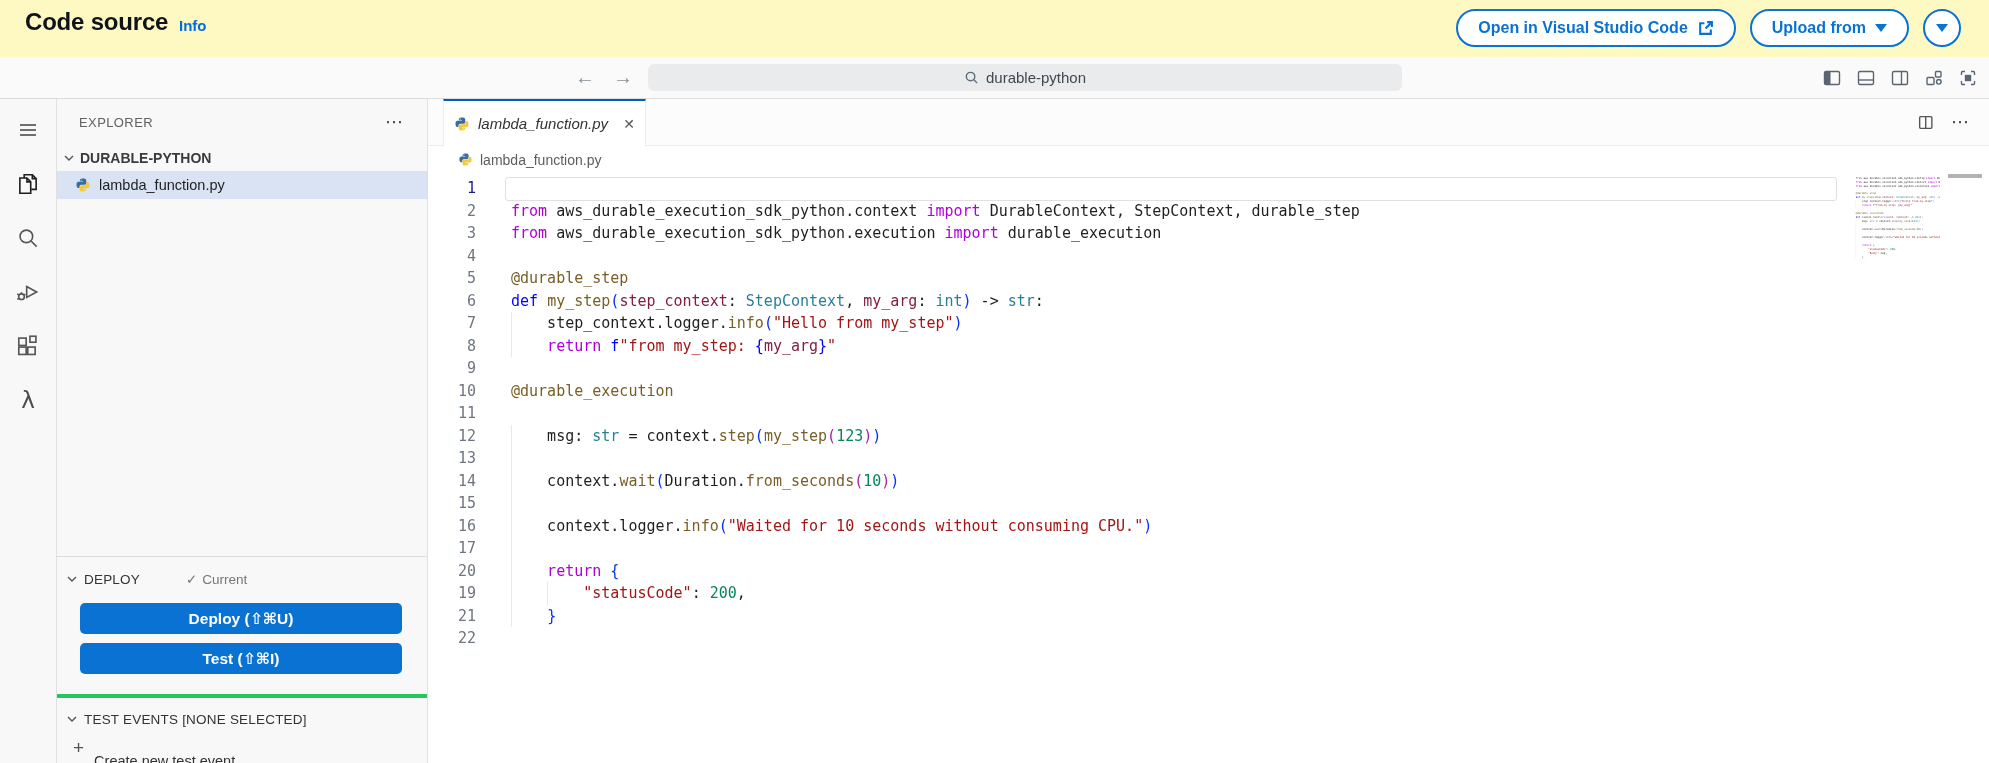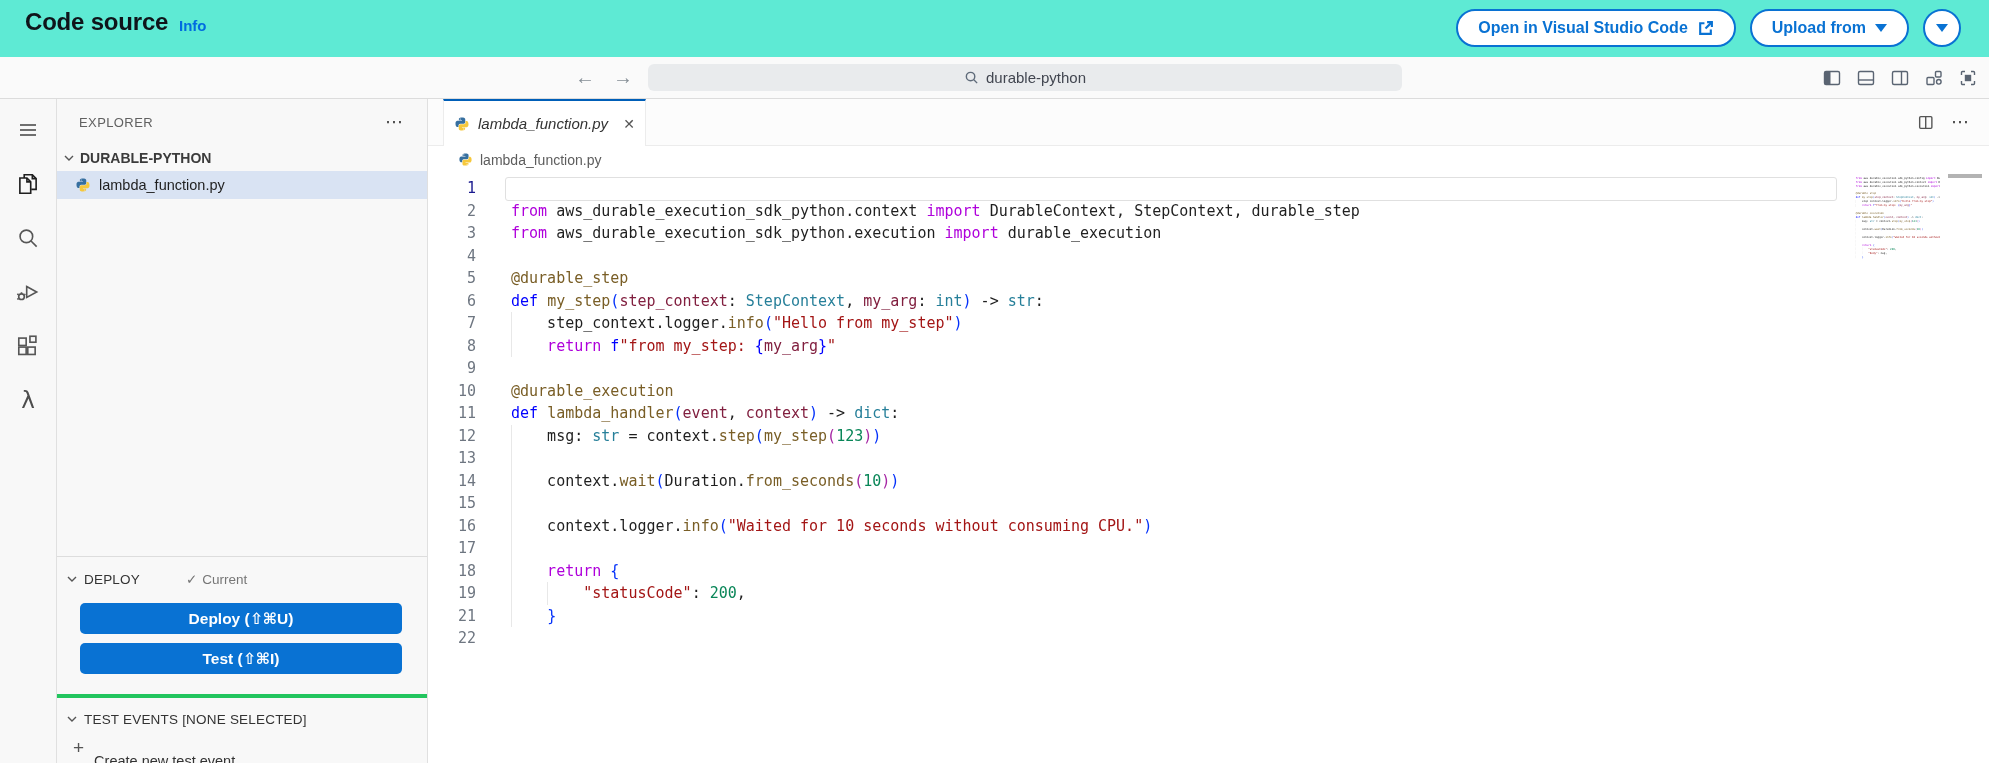--- a/index.html
+++ b/index.html
@@ -1,19 +1,19 @@
 <!DOCTYPE html>
 <html style="--accent: #0972d3; --tab_accent: #005fb8; --selection: #d9e3f3;"><head>
 <meta charset="utf-8">
 <style>
   * { margin:0; padding:0; box-sizing:border-box; }
   html,body { width:1989px; height:763px; background:#fff; overflow:hidden;
     font-family:"Liberation Sans","DejaVu Sans",sans-serif; }
   
-  .aws-header { position:relative; height:57px; background:#5eead4; }
+  .aws-header { position:relative; height:57px; background:#fef9c3; }
   .page-title { position:absolute; left:25px; top:8px; font-size:24px; font-weight:bold; color:#0f141a; letter-spacing:-0.2px; }
   .info-link { position:absolute; left:179px; top:17px; font-size:15px; font-weight:bold; color:#006ce0; text-decoration:none; cursor:pointer; }
   .hdr-buttons { position:absolute; right:28px; top:9px; display:flex; gap:14px; align-items:center; }
   .pill-btn { height:38px; display:flex; align-items:center; gap:9px; padding:0 20px; border:2px solid var(--accent); border-radius:20px; background:#fff; color:var(--accent); font-size:16px; font-weight:bold; font-family:inherit; cursor:pointer; }
   .circle-btn { width:38px; height:38px; border:2px solid var(--accent); border-radius:50%; background:#fff; display:flex; align-items:center; justify-content:center; cursor:pointer; }
   .caret { width:0; height:0; border-left:6px solid transparent; border-right:6px solid transparent; border-top:8px solid var(--accent); }
   
   .ide-toolbar { position:relative; height:41px; background:#fafafa; }
   .nav-arrows { position:absolute; left:575px; top:0; height:100%; display:flex; gap:18px; align-items:center; font-size:20px; color:#848d95; }
   .nav-arrows span { cursor:pointer; }
@@ -251,28 +251,28 @@
           <div class="crow cur"><span class="ln">1</span></div>
           <div class="crow"><span class="ln">2</span><span class="lc"><span class="tk-k">from</span><span class="tk-tx"> aws_durable_execution_sdk_python.context </span><span class="tk-k">import</span><span class="tk-tx"> DurableContext, StepContext, durable_step</span></span></div>
           <div class="crow"><span class="ln">3</span><span class="lc"><span class="tk-k">from</span><span class="tk-tx"> aws_durable_execution_sdk_python.execution </span><span class="tk-k">import</span><span class="tk-tx"> durable_execution</span></span></div>
           <div class="crow"><span class="ln">4</span><span class="lc"></span></div>
           <div class="crow"><span class="ln">5</span><span class="lc"><span class="tk-fn">@durable_step</span></span></div>
           <div class="crow"><span class="ln">6</span><span class="lc"><span class="tk-d">def </span><span class="tk-fn">my_step</span><span class="tk-b1">(</span><span class="tk-p">step_context</span><span class="tk-tx">: </span><span class="tk-t">StepContext</span><span class="tk-tx">, </span><span class="tk-p">my_arg</span><span class="tk-tx">: </span><span class="tk-t">int</span><span class="tk-b1">)</span><span class="tk-tx"> -&gt; </span><span class="tk-t">str</span><span class="tk-tx">:</span></span></div>
           <div class="crow"><span class="ln">7</span><span class="lc"><i class="guide" style="left: 0ch;"></i><span class="tk-tx">    step_context.logger.</span><span class="tk-fn">info</span><span class="tk-b1">(</span><span class="tk-s">"Hello from my_step"</span><span class="tk-b1">)</span></span></div>
           <div class="crow"><span class="ln">8</span><span class="lc"><i class="guide" style="left: 0ch;"></i><span class="tk-k">    return</span><span class="tk-tx"> </span><span class="tk-d">f</span><span class="tk-s">"from my_step: </span><span class="tk-d">{</span><span class="tk-p">my_arg</span><span class="tk-d">}</span><span class="tk-s">"</span></span></div>
           <div class="crow"><span class="ln">9</span><span class="lc"></span></div>
           <div class="crow"><span class="ln">10</span><span class="lc"><span class="tk-fn">@durable_execution</span></span></div>
-          <div class="crow"><span class="ln">11</span><span class="lc"><span class="tk-d">def </span><span class="tk-fn">lambda_handler</span><span class="tk-b1">(</span><span class="tk-p">event</span><span class="tk-tx">, </span><span class="tk-p">context</span><span class="tk-b1">)</span><span class="tk-tx"> -&gt; </span><span class="tk-t">dict</span><span class="tk-tx">:</span></span></div>
+          <div class="crow"><span class="ln">11</span></div>
           <div class="crow"><span class="ln">12</span><span class="lc"><i class="guide" style="left: 0ch;"></i><span class="tk-tx">    msg: </span><span class="tk-t">str</span><span class="tk-tx"> = context.</span><span class="tk-fn">step</span><span class="tk-b1">(</span><span class="tk-fn">my_step</span><span class="tk-b2">(</span><span class="tk-n">123</span><span class="tk-b2">)</span><span class="tk-b1">)</span></span></div>
           <div class="crow"><span class="ln">13</span><span class="lc"><i class="guide" style="left: 0ch;"></i></span></div>
           <div class="crow"><span class="ln">14</span><span class="lc"><i class="guide" style="left: 0ch;"></i><span class="tk-tx">    context.</span><span class="tk-fn">wait</span><span class="tk-b1">(</span><span class="tk-tx">Duration.</span><span class="tk-fn">from_seconds</span><span class="tk-b2">(</span><span class="tk-n">10</span><span class="tk-b2">)</span><span class="tk-b1">)</span></span></div>
           <div class="crow"><span class="ln">15</span><span class="lc"><i class="guide" style="left: 0ch;"></i></span></div>
           <div class="crow"><span class="ln">16</span><span class="lc"><i class="guide" style="left: 0ch;"></i><span class="tk-tx">    context.logger.</span><span class="tk-fn">info</span><span class="tk-b1">(</span><span class="tk-s">"Waited for 10 seconds without consuming CPU."</span><span class="tk-b1">)</span></span></div>
           <div class="crow"><span class="ln">17</span><span class="lc"><i class="guide" style="left: 0ch;"></i></span></div>
-          <div class="crow"><span class="ln">18</span><span class="lc"><i class="guide" style="left: 0ch;"></i><span class="tk-k">    return</span><span class="tk-tx"> </span><span class="tk-b1">{</span></span></div>
+          <div class="crow"><span class="ln">20</span><span class="lc"><i class="guide" style="left: 0ch;"></i><span class="tk-k">    return</span><span class="tk-tx"> </span><span class="tk-b1">{</span></span></div>
           <div class="crow"><span class="ln">19</span><span class="lc"><i class="guide" style="left: 0ch;"></i><i class="guide" style="left: 4ch;"></i><span class="tk-tx">        </span><span class="tk-s">"statusCode"</span><span class="tk-tx">: </span><span class="tk-n">200</span><span class="tk-tx">,</span></span></div>
           <div class="crow"><span class="ln">21</span><span class="lc"><i class="guide" style="left: 0ch;"></i><span class="tk-tx">    </span><span class="tk-b1">}</span></span></div>
           <div class="crow"><span class="ln">22</span><span class="lc"></span></div>
         </div>
       <div class="minimap">
           <div class="minimap-inner" id="minimap-inner"><div><span class="lc"><span class="tk-k">from</span><span class="tk-tx"> aws_durable_execution_sdk_python.config </span><span class="tk-k">import</span><span class="tk-tx"> Duration</span></span></div><div><span class="lc"><span class="tk-k">from</span><span class="tk-tx"> aws_durable_execution_sdk_python.context </span><span class="tk-k">import</span><span class="tk-tx"> DurableContext, StepContext, durable_step</span></span></div><div><span class="lc"><span class="tk-k">from</span><span class="tk-tx"> aws_durable_execution_sdk_python.execution </span><span class="tk-k">import</span></span></div><div><span class="lc"></span></div><div><span class="lc"><span class="tk-fn">@durable_step</span></span></div><div><span class="lc"><span class="tk-d">def </span><span class="tk-fn">my_step</span><span class="tk-b1">(</span><span class="tk-p">step_context</span><span class="tk-tx">: </span><span class="tk-t">StepContext</span><span class="tk-tx">, </span><span class="tk-p">my_arg</span><span class="tk-tx">: </span><span class="tk-t">int</span><span class="tk-b1">)</span><span class="tk-tx"> -&gt; </span></span></div><div><span class="lc"><i class="guide" style="left: 0ch;"></i><span class="tk-tx">    step_context.logger.</span><span class="tk-fn">info</span><span class="tk-b1">(</span><span class="tk-s">"Hello from my_step"</span><span class="tk-b1">)</span></span></div><div><span class="lc"><i class="guide" style="left: 0ch;"></i><span class="tk-k">    return</span><span class="tk-tx"> </span><span class="tk-d">f</span><span class="tk-s">"from my_step: </span><span class="tk-d">{</span><span class="tk-p">my_arg</span><span class="tk-d">}</span><span class="tk-s">"</span></span></div><div><span class="lc"></span></div><div><span class="lc"><span class="tk-fn">@durable_execution</span></span></div><div><span class="lc"><span class="tk-d">def </span><span class="tk-fn">lambda_handler</span><span class="tk-b1">(</span><span class="tk-p">event</span><span class="tk-tx">, </span><span class="tk-p">context</span><span class="tk-b1">)</span><span class="tk-tx"> -&gt; </span><span class="tk-t">dict</span><span class="tk-tx">:</span></span></div><div><span class="lc"><i class="guide" style="left: 0ch;"></i><span class="tk-tx">    msg: </span><span class="tk-t">str</span><span class="tk-tx"> = context.</span><span class="tk-fn">step</span><span class="tk-b1">(</span><span class="tk-fn">my_step</span><span class="tk-b2">(</span><span class="tk-n">123</span><span class="tk-b2">)</span><span class="tk-b1">)</span></span></div><div><span class="lc"><i class="guide" style="left: 0ch;"></i></span></div><div><span class="lc"><i class="guide" style="left: 0ch;"></i><span class="tk-tx">    context.</span><span class="tk-fn">wait</span><span class="tk-b1">(</span><span class="tk-tx">Duration.</span><span class="tk-fn">from_seconds</span><span class="tk-b2">(</span><span class="tk-n">10</span><span class="tk-b2">)</span><span class="tk-b1">)</span></span></div><div><span class="lc"><i class="guide" style="left: 0ch;"></i></span></div><div><span class="lc"><i class="guide" style="left: 0ch;"></i><span class="tk-tx">    context.logger.</span><span class="tk-fn">info</span><span class="tk-b1">(</span><span class="tk-s">"Waited for 10 seconds without consuming CPU."</span></span></div><div><span class="lc"><i class="guide" style="left: 0ch;"></i></span></div><div><span class="lc"><i class="guide" style="left: 0ch;"></i><span class="tk-k">    return</span><span class="tk-tx"> </span><span class="tk-b1">{</span></span></div><div><span class="lc"><i class="guide" style="left: 0ch;"></i><i class="guide" style="left: 4ch;"></i><span class="tk-tx">        </span><span class="tk-s">"statusCode"</span><span class="tk-tx">: </span><span class="tk-n">200</span><span class="tk-tx">,</span></span></div><div><span class="lc"><i class="guide" style="left: 0ch;"></i><i class="guide" style="left: 4ch;"></i><span class="tk-tx">        </span><span class="tk-s">"body"</span><span class="tk-tx">: msg,</span></span></div><div><span class="lc"><i class="guide" style="left: 0ch;"></i><span class="tk-tx">    </span><span class="tk-b1">}</span></span></div><div><span class="lc"></span></div></div>
         </div>
       <div class="overview-dash"></div>
     </div>
   </div>

